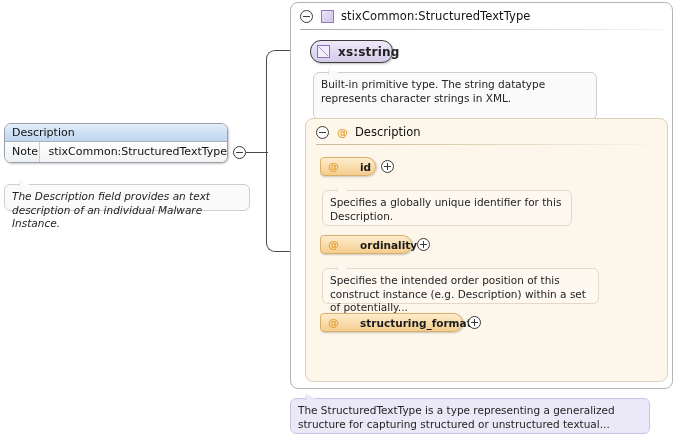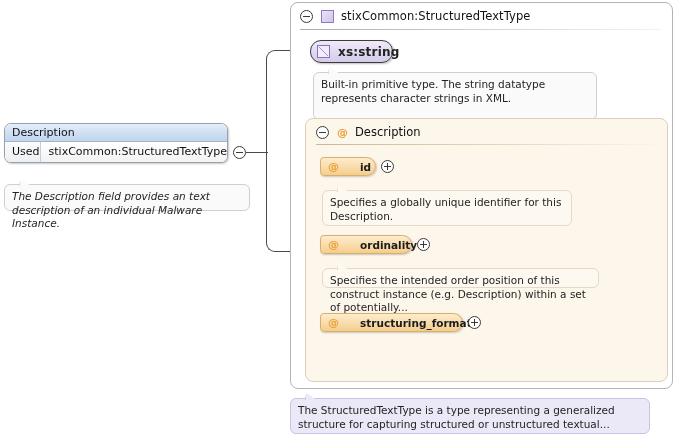--- a/index.html
+++ b/index.html
@@ -230,21 +230,21 @@
   }
 </style>
 </head>
 <body>
 
 <div class="canvas">
 
   <div class="elem-box">
     <div class="elem-title">Description</div>
     <div class="elem-row">
-      <div class="cell-k">Used</div>
+      <div class="cell-k">Note</div>
       <div class="cell-v">stixCommon:StructuredTextType</div>
     </div>
   </div>
 
   <div class="toggle" style="left:233px;top:146px;"></div>
 
   <div class="note" style="left:4px;top:184px;width:246px;height:27px;font-style:italic;">
     <span class="tail"></span>
     <span>The Description field provides an text description of an individual Malware Instance.</span>
   </div>
@@ -297,21 +297,21 @@
   <div class="note note-cream" style="left:322px;top:190px;width:250px;height:36px;">
     <span class="tail"></span>
     <span>Specifies a globally unique identifier for this Description.</span>
   </div>
 
   <div class="attr-pill" style="left:320px;top:235px;width:92px;">
     <span class="at-icon">@</span>
     <span class="nm">ordinality</span>
   </div>
   <div class="toggle plus" style="left:417px;top:238px;"></div>
-  <div class="note note-cream" style="left:322px;top:268px;width:277px;height:20px;">
+  <div class="note note-cream" style="left:322px;top:268px;width:277px;height:36px;">
     <span class="tail"></span>
     <span>Specifies the intended order position of this construct instance (e.g. Description) within a set of potentially...</span>
   </div>
 
   <div class="attr-pill" style="left:320px;top:313px;width:143px;">
     <span class="at-icon">@</span>
     <span class="nm">structuring_format</span>
   </div>
   <div class="toggle plus" style="left:468px;top:316px;"></div>
 

